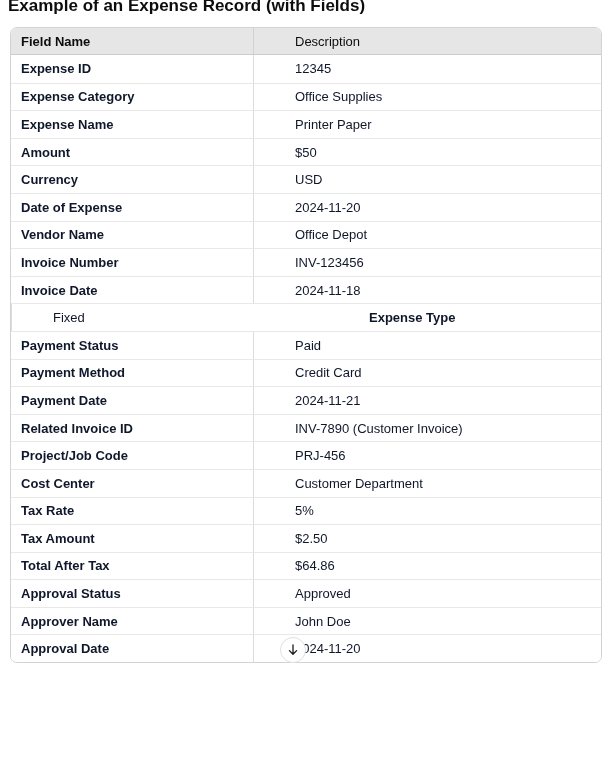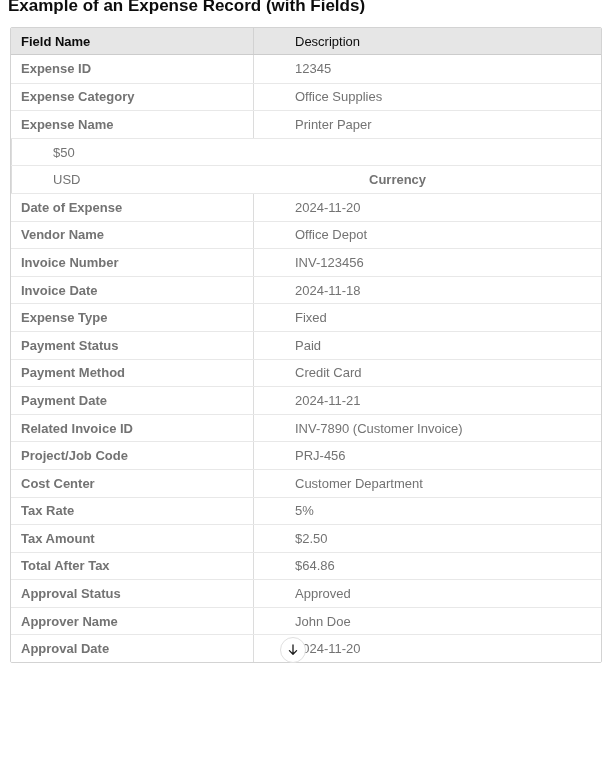--- a/index.html
+++ b/index.html
@@ -22,21 +22,21 @@
     color: #0d0d0d;
     white-space: nowrap;
   }
 
   .etable {
     position: absolute;
     left: 10px;
     top: 27px;
     width: 592px;
     border: 1px solid #d3d3d3;
-    border-radius: 2px;
+    border-radius: 7px;
     overflow: hidden;
     background: #ffffff;
     box-sizing: border-box;
   }
   .thead {
     display: flex;
     height: 27px;
     background: #e6e6e6;
     border-bottom: 1px solid #cccccc;
     box-sizing: border-box;
@@ -45,21 +45,21 @@
     font-weight: 600;
     color: #0d0d0d;
   }
   .trow {
     display: flex;
     height: 27.6px;
     box-sizing: border-box;
     align-items: center;
     border-top: 1px solid #e8e8e8;
     font-size: 13px;
-    color: #737373;
+    color: #0f172a;
     background: #ffffff;
   }
   .trow:first-child { border-top: none; }
   .cell { box-sizing: border-box; padding-left: 10px; white-space: nowrap; overflow: hidden; }
   .cell.field { width: 242px; flex: none; font-weight: 600; }
   .cell.desc  { flex: 1; border-left: 1px solid #dcdcdc; height: 100%; display: flex; align-items: center; font-weight: 400; padding-left: 41px; }
   .thead .cell.field { font-weight: 600; }
   .thead .cell.desc  { border-left: 1px solid #d2d2d2; }
 
   .scroll-btn {
@@ -142,45 +142,46 @@
         </div>
         <div class="trow">
           <div class="cell field">Expense Category</div>
           <div class="cell desc">Office Supplies</div>
         </div>
         <div class="trow">
           <div class="cell field">Expense Name</div>
           <div class="cell desc">Printer Paper</div>
         </div>
         <div class="trow">
+          <div class="cell field">Amount</div>
           <div class="cell desc">$50</div>
         </div>
         <div class="trow">
+          <div class="cell field">Currency</div>
           <div class="cell desc">USD</div>
-          <div class="cell field">Currency</div>
         </div>
         <div class="trow">
           <div class="cell field">Date of Expense</div>
           <div class="cell desc">2024-11-20</div>
         </div>
         <div class="trow">
           <div class="cell field">Vendor Name</div>
           <div class="cell desc">Office Depot</div>
         </div>
         <div class="trow">
           <div class="cell field">Invoice Number</div>
           <div class="cell desc">INV-123456</div>
         </div>
         <div class="trow">
           <div class="cell field">Invoice Date</div>
           <div class="cell desc">2024-11-18</div>
         </div>
         <div class="trow">
+          <div class="cell desc">Fixed</div>
           <div class="cell field">Expense Type</div>
-          <div class="cell desc">Fixed</div>
         </div>
         <div class="trow">
           <div class="cell field">Payment Status</div>
           <div class="cell desc">Paid</div>
         </div>
         <div class="trow">
           <div class="cell field">Payment Method</div>
           <div class="cell desc">Credit Card</div>
         </div>
         <div class="trow">

